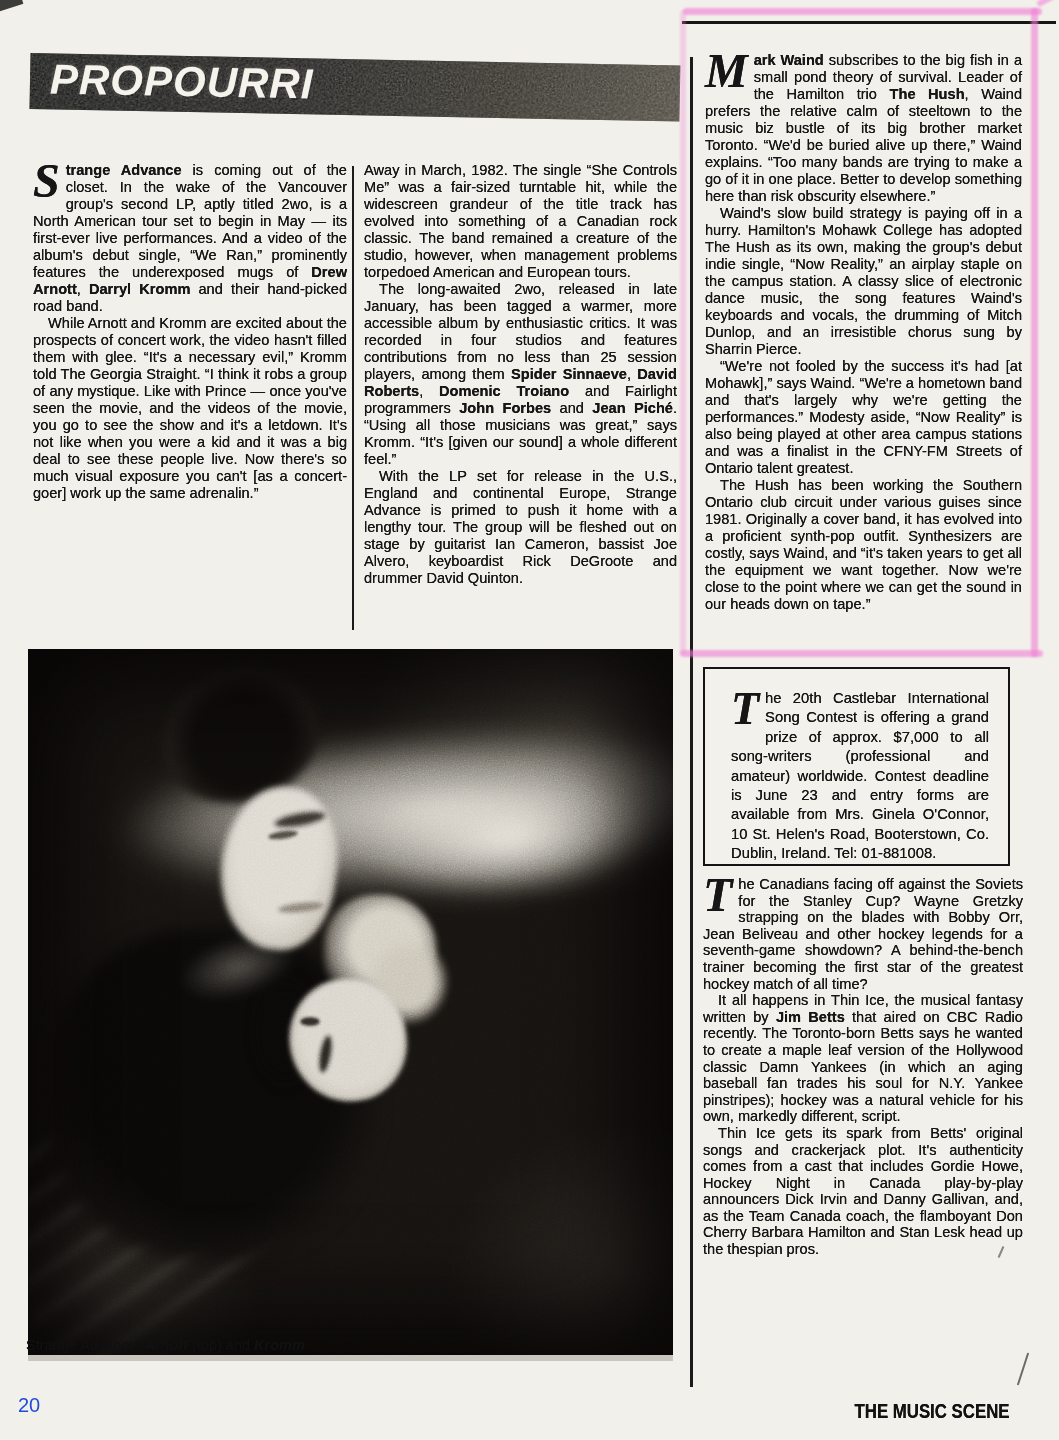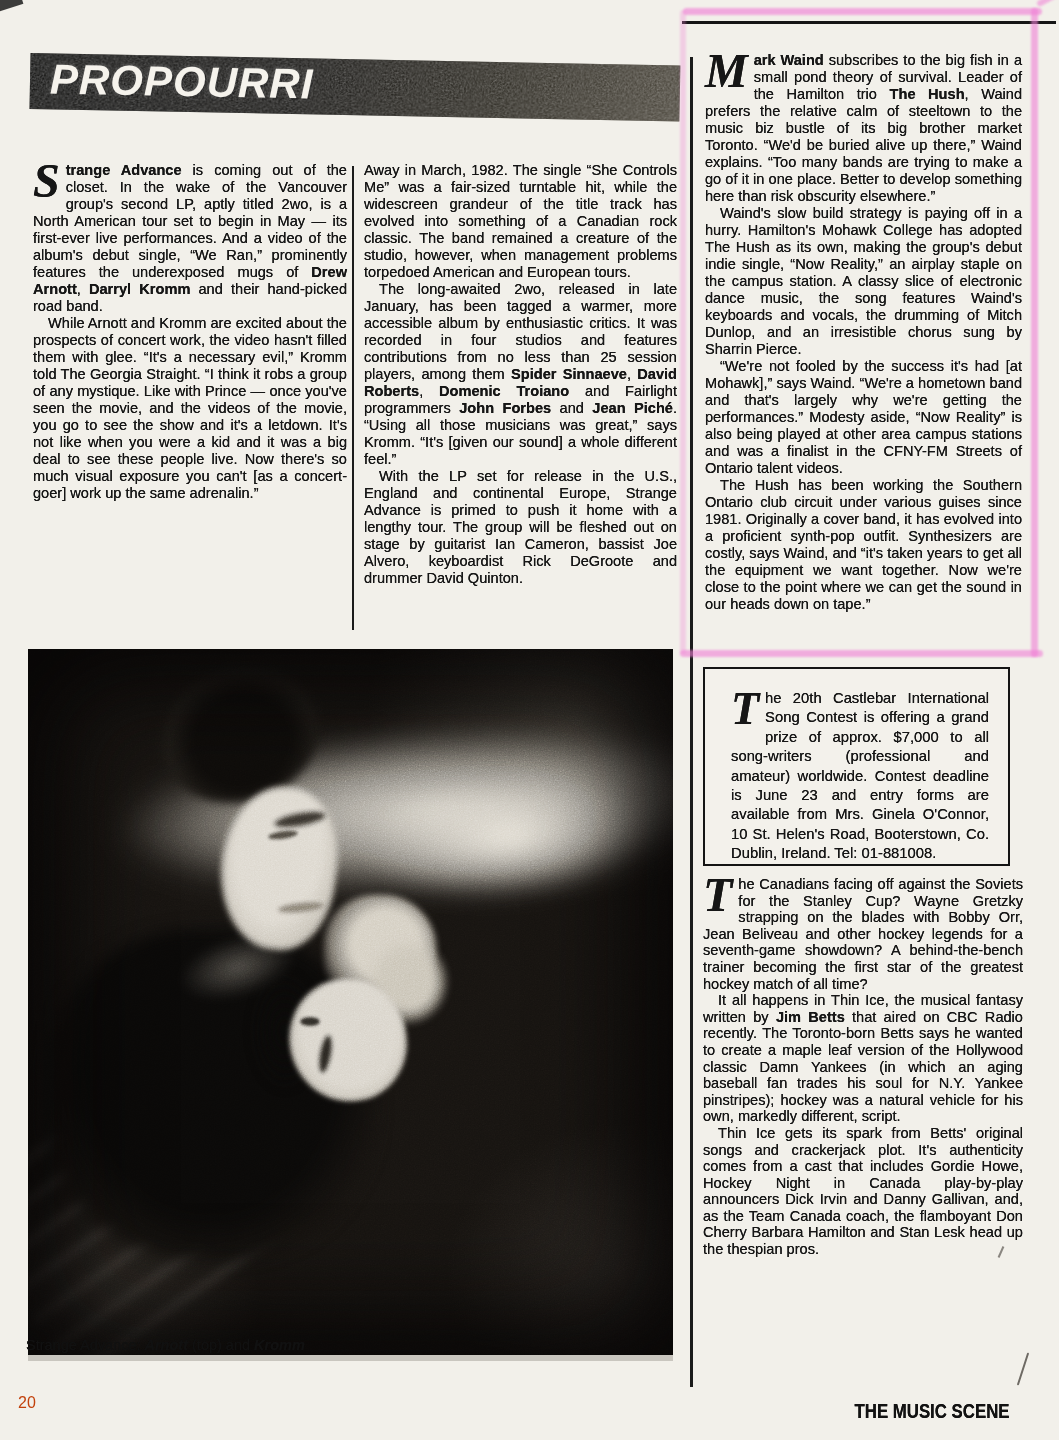--- a/index.html
+++ b/index.html
@@ -122,21 +122,21 @@
     box-shadow:inset 0 0 90px 45px rgba(5,4,3,.85);}
   .photo .grain-svg{position:absolute;inset:0;mix-blend-mode:overlay;opacity:.55;}
   .photo-edge{position:absolute;left:28px;top:1355px;width:645px;height:6px;background:#c9c6bf;}
   
   .photo-caption{
     position:absolute; left:26px; top:1337px; width:640px;
     font-size:14.5px; color:#111; text-shadow:0 0 .4px currentColor;
   }
   .page-number{
     position:absolute; left:18px; top:1394px;
-    font-size:16px; color:#c2410c;
+    font-size:20px; color:#1d4ed8;
   }
   .brand{
     position:absolute; right:50px; top:1400px;
     font-size:20px; font-weight:bold; letter-spacing:0;
     transform:scaleX(.84); transform-origin:right center;
     color:#121212; text-shadow:0 0 .5px currentColor;
     white-space:nowrap;
   }
   
   .corner-mark{position:absolute;left:-4px;top:-5px;width:26px;height:13px;background:#1c1c1c;transform:rotate(-18deg);opacity:.85;}
@@ -176,21 +176,21 @@
       <p class="indent"><span>While Arnott and Kromm are excited about the prospects of concert work, the video hasn't filled them with glee. “It's a necessary evil,” Kromm told </span><span class="i">The Georgia Straight</span><span>. “I think it robs a group of any mystique. Like with Prince — once you've seen the movie, and the videos of the movie, you go to see the show and it's a letdown. It's not like when you were a kid and it was a big deal to see these people live. Now there's so much visual exposure you can't [as a concert-goer] work up the same adrenalin.”</span></p>
     </div>
   <div class="col col2">
       <p><span class="i">Away</span><span> in March, 1982. The single “She Controls Me” was a fair-sized turntable hit, while the widescreen grandeur of the title track has evolved into something of a Canadian rock classic. The band remained a creature of the studio, however, when management problems torpedoed American and European tours.</span></p>
       <p class="indent"><span>The long-awaited </span><span class="i">2wo</span><span>, released in late January, has been tagged a warmer, more accessible album by enthusiastic critics. It was recorded in four studios and features contributions from no less than 25 session players, among them </span><span class="b">Spider Sinnaeve</span><span>, </span><span class="b">David Roberts</span><span>, </span><span class="b">Domenic Troiano</span><span> and Fairlight programmers </span><span class="b">John Forbes</span><span> and </span><span class="b">Jean Piché</span><span>. “Using all those musicians was great,” says Kromm. “It's [given our sound] a whole different feel.”</span></p>
       <p class="indent"><span>With the LP set for release in the U.S., England and continental Europe, Strange Advance is primed to push it home with a lengthy tour. The group will be fleshed out on stage by guitarist Ian Cameron, bassist Joe Alvero, keyboardist Rick DeGroote and drummer David Quinton.</span></p>
     </div>
   <div class="col col3">
       <p><span class="dropcap">M</span><span class="b">ark Waind</span><span> subscribes to the big fish in a small pond theory of survival. Leader of the Hamilton trio </span><span class="b">The Hush</span><span>, Waind prefers the relative calm of steeltown to the music biz bustle of its big brother market Toronto. “We'd be buried alive up there,” Waind explains. “Too many bands are trying to make a go of it in one place. Better to develop something here than risk obscurity elsewhere.”</span></p>
       <p class="indent"><span>Waind's slow build strategy is paying off in a hurry. Hamilton's Mohawk College has adopted The Hush as its own, making the group's debut indie single, “Now Reality,” an airplay staple on the campus station. A classy slice of electronic dance music, the song features Waind's keyboards and vocals, the drumming of Mitch Dunlop, and an irresistible chorus sung by Sharrin Pierce.</span></p>
-      <p class="indent"><span>“We're not fooled by the success it's had [at Mohawk],” says Waind. “We're a hometown band and that's largely why we're getting the performances.” Modesty aside, “Now Reality” is also being played at other area campus stations and was a finalist in the CFNY-FM </span><span class="i">Streets of Ontario</span><span> talent videos.</span></p>
+      <p class="indent"><span>“We're not fooled by the success it's had [at Mohawk],” says Waind. “We're a hometown band and that's largely why we're getting the performances.” Modesty aside, “Now Reality” is also being played at other area campus stations and was a finalist in the CFNY-FM </span><span class="i">Streets of Ontario</span><span> talent greatest.</span></p>
       <p class="indent"><span>The Hush has been working the Southern Ontario club circuit under various guises since 1981. Originally a cover band, it has evolved into a proficient synth-pop outfit. Synthesizers are costly, says Waind, and “it's taken years to get all the equipment we want together. Now we're close to the point where we can get the sound in our heads down on tape.”</span></p>
     </div>
 
   <div class="castlebar-box">
     <div class="col">
         <p><span class="dropcap">T</span><span>he 20th Castlebar International Song Contest is offering a grand prize of approx. $7,000 to all song-writers (professional and amateur) worldwide. Contest deadline is June 23 and entry forms are available from Mrs. Ginela O'Connor, 10 St. Helen's Road, Booterstown, Co. Dublin, Ireland. Tel: 01-881008.</span></p>
       </div>
   </div>
 
   <div class="col thinice">

